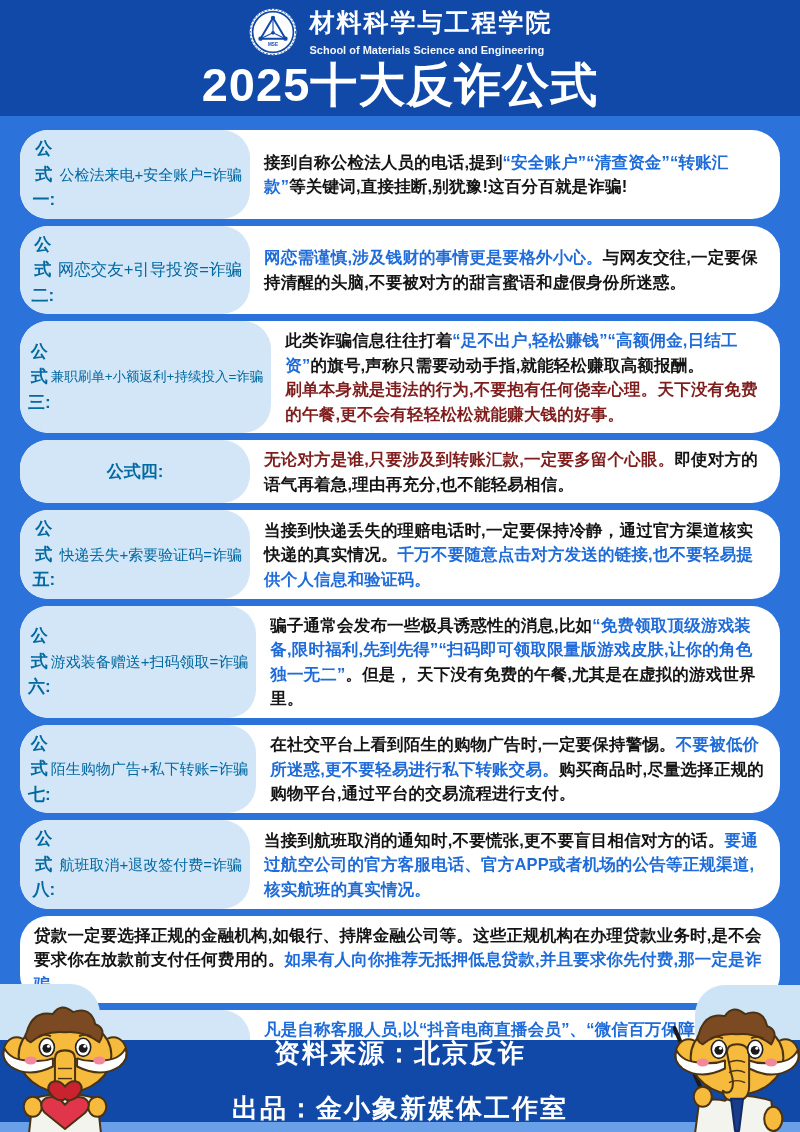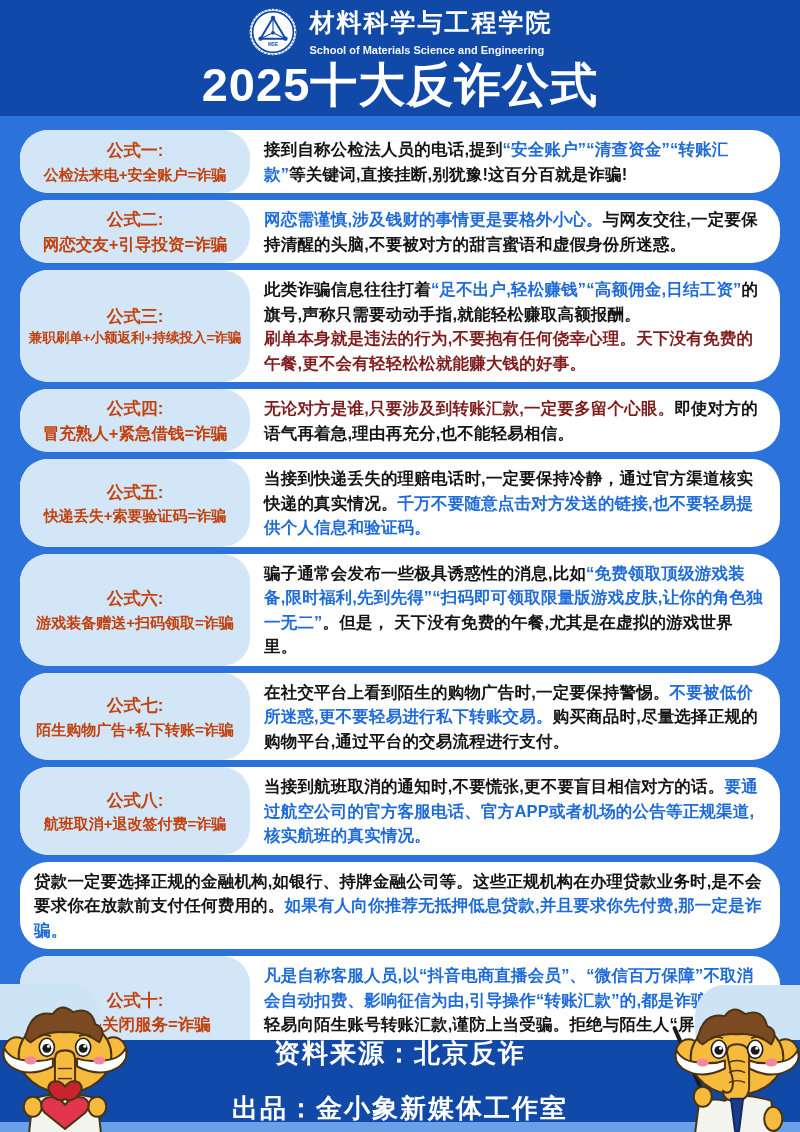--- a/index.html
+++ b/index.html
@@ -12,24 +12,24 @@
   .logo{width:50px;height:50px;flex:0 0 auto;}
   .school-names{color:#fff;text-align:left;}
   .school-cn{font-size:25px;font-weight:700;letter-spacing:2px;line-height:1.15;}
   .school-en{font-size:11px;font-weight:600;opacity:.95;margin-top:7px;}
   .main-title{margin:16px;text-align:center;color:#fff;font-size:47px;font-weight:800;line-height:1.1;letter-spacing:1px;margin-top:2px;}
 
   
   .body-area{position:absolute;top:116px;left:0;right:0;bottom:92px;padding:14px 20px 6px 20px;
              display:flex;flex-direction:column;gap:7px;box-sizing:border-box;overflow:hidden;}
   .card{background:#FFFFFF;border-radius:28px;display:flex;align-items:stretch;flex:0 0 auto;overflow:hidden;}
-  .pill{flex:0 0 230px;background:#D2E6F8;border-radius:28px;display:flex;flex-direction:column;
-        align-items:center;justify-content:center;padding:6px 8px;box-sizing:border-box;color:#c2410c;text-align:center;}
+  .pill{flex:0 0 230px;background:#D2E6F8;border-radius:28px;display:flex;flex-direction:row;
+        align-items:center;justify-content:center;padding:6px 8px;box-sizing:border-box;color:#0369a1;text-align:center;}
   .pill .l1{font-size:17px;font-weight:800;line-height:1.5;}
-  .pill .l2{font-size:16.5px;font-weight:700;line-height:1.4;white-space:nowrap;}
+  .pill .l2{font-size:16.5px;font-weight:400;line-height:1.4;white-space:nowrap;}
   .pill .l2.mid{font-size:15px;}
   .pill .l2.small{font-size:13.5px;}
   .desc{flex:1 1 auto;padding:7px 14px 7px 14px;display:flex;flex-direction:column;justify-content:center;}
   .para{margin:0;font-size:16.5px;line-height:24.5px;font-weight:600;color:#141414;letter-spacing:0.2px;}
   .seg-blue{color:#1E6BD9;font-weight:800;}
   .seg-red{color:#7f1d1d;font-weight:800;}
   .seg-black{color:#141414;}
 
   
   .bubble{position:absolute;background:#CDE4F7;z-index:1;}
@@ -100,21 +100,20 @@
           <div class="l2 small">兼职刷单+小额返利+持续投入=诈骗</div>
         </div>
         <div class="desc">
           <p class="para"><span class="seg seg-black">此类诈骗信息往往打着</span><span class="seg seg-blue">“足不出户,轻松赚钱”“高额佣金,日结工资”</span><span class="seg seg-black">的旗号,声称只需要动动手指,就能轻松赚取高额报酬。</span></p>
           <p class="para"><span class="seg seg-red">刷单本身就是违法的行为,不要抱有任何侥幸心理。天下没有免费的午餐,更不会有轻轻松松就能赚大钱的好事。</span></p>
         </div>
       </div>
       <div class="card">
         <div class="pill">
           <div class="l1">公式四:</div>
-          <div class="l2">冒充熟人+紧急借钱=诈骗</div>
         </div>
         <div class="desc">
           <p class="para"><span class="seg seg-red">无论对方是谁,只要涉及到转账汇款,一定要多留个心眼。</span><span class="seg seg-black">即使对方的语气再着急,理由再充分,也不能轻易相信。</span></p>
         </div>
       </div>
       <div class="card">
         <div class="pill">
           <div class="l1">公式五:</div>
           <div class="l2 mid">快递丢失+索要验证码=诈骗</div>
         </div>

